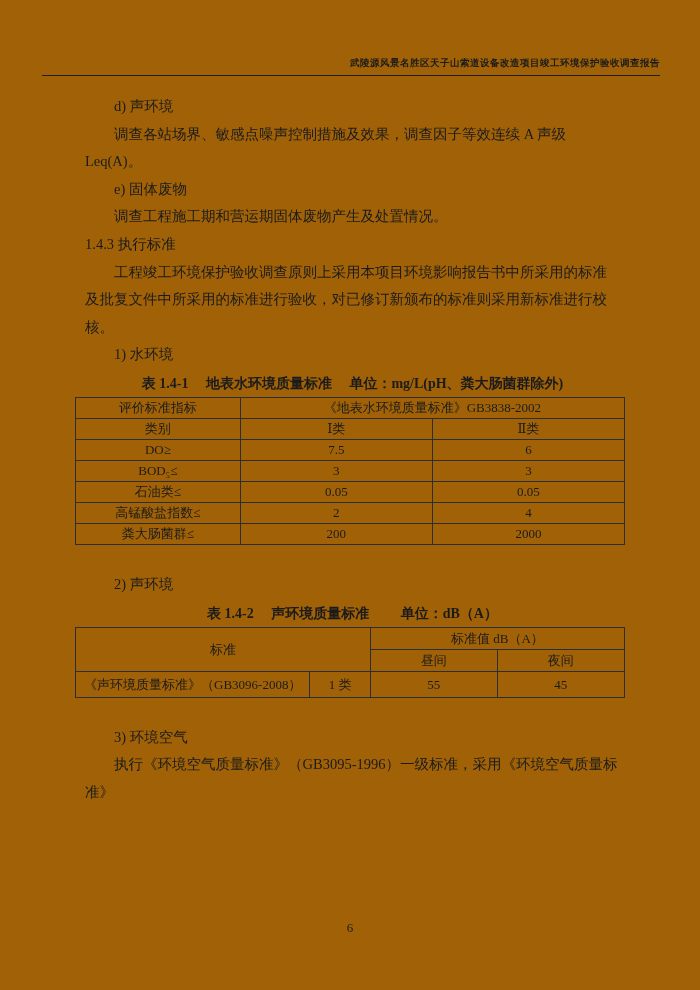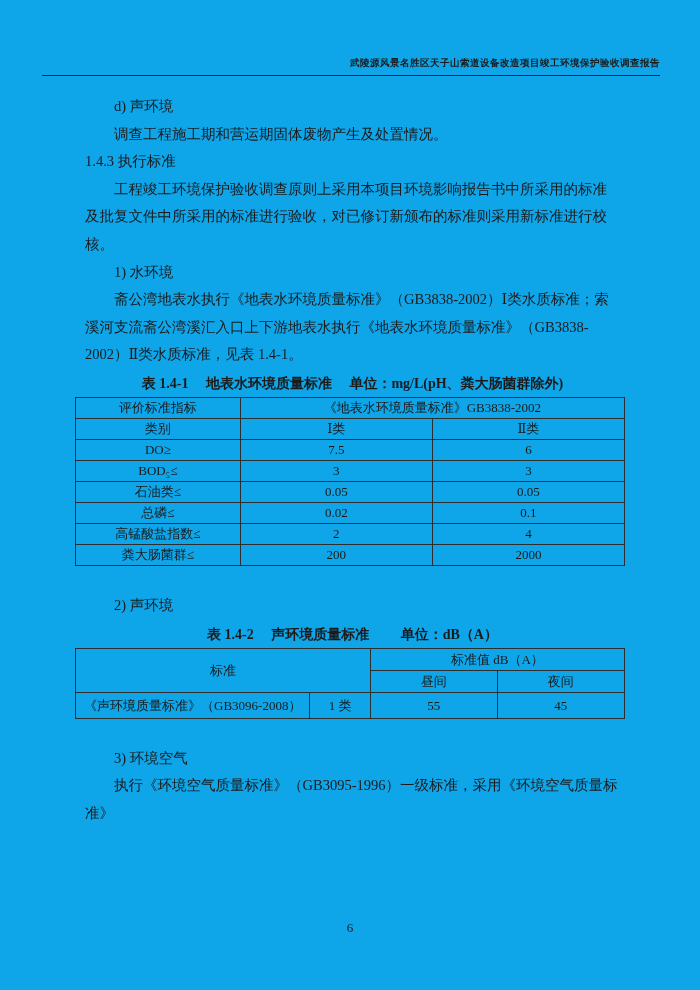--- a/index.html
+++ b/index.html
@@ -1,18 +1,18 @@
 <!DOCTYPE html>
 <html><head>
 <meta charset="utf-8">
 <style>
   html, body { margin:0; padding:0; background:#e8e8e8; }
   .page {
     position:relative; width:700px; height:990px; margin:0 auto;
-    background:#0ea5e9; overflow:hidden;
+    background:#a16207; overflow:hidden;
     font-family:"Liberation Serif","DejaVu Serif",serif;
     color:#1b1b1b;
   }
   .running-head {
     position:absolute; top:57px; left:42px; right:40px;
     text-align:right; font-size:9.5px; font-weight:bold;
     letter-spacing:.5px; padding-bottom:5px;
     border-bottom:1.6px solid #1f1f1f;
   }
   .content {
@@ -50,25 +50,26 @@
 </head>
 <body>
 
 <div class="page">
 
   <div class="running-head">武陵源风景名胜区天子山索道设备改造项目竣工环境保护验收调查报告</div>
 
   <div class="content">
 
     <p class="ind">d) 声环境</p>
+    <p class="ind">调查各站场界、敏感点噪声控制措施及效果，调查因子等效连续 A 声级 Leq(A)。</p>
+    <p class="ind">e) 固体废物</p>
     <p class="ind">调查工程施工期和营运期固体废物产生及处置情况。</p>
     <p>1.4.3 执行标准</p>
     <p class="ind">工程竣工环境保护验收调查原则上采用本项目环境影响报告书中所采用的标准及批复文件中所采用的标准进行验收，对已修订新颁布的标准则采用新标准进行校核。</p>
     <p class="ind">1) 水环境</p>
-    <p class="ind">斋公湾地表水执行《地表水环境质量标准》（GB3838-2002）Ⅰ类水质标准；索溪河支流斋公湾溪汇入口上下游地表水执行《地表水环境质量标准》（GB3838-2002）Ⅱ类水质标准，见表 1.4-1。</p>
 
     <div class="spacer-md"></div>
     <div class="caption">
       <span class="cap-label">表 1.4-1</span>
       <span class="cap-title">地表水环境质量标准</span>
       <span class="cap-unit">单位：mg/L(pH、粪大肠菌群除外)</span>
     </div>
 
     <table class="std" id="water-table">
       <colgroup>
@@ -93,25 +94,20 @@
         </tr>
         <tr>
           <td>BOD₅≤</td>
           <td>3</td>
           <td>3</td>
         </tr>
         <tr>
           <td>石油类≤</td>
           <td>0.05</td>
           <td>0.05</td>
-        </tr>
-        <tr>
-          <td>总磷≤</td>
-          <td>0.02</td>
-          <td>0.1</td>
         </tr>
         <tr>
           <td>高锰酸盐指数≤</td>
           <td>2</td>
           <td>4</td>
         </tr>
         <tr>
           <td>粪大肠菌群≤</td>
           <td>200</td>
           <td>2000</td>

